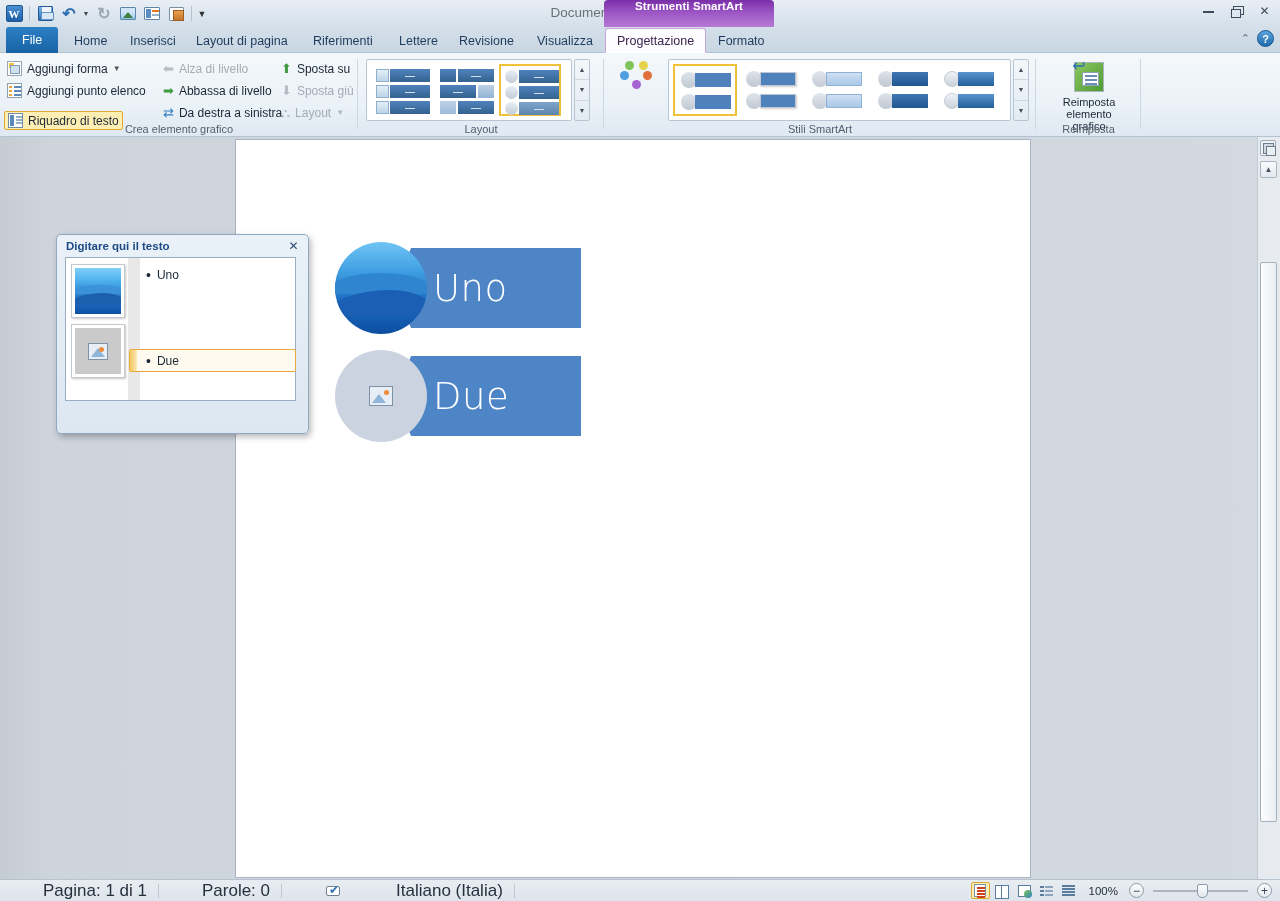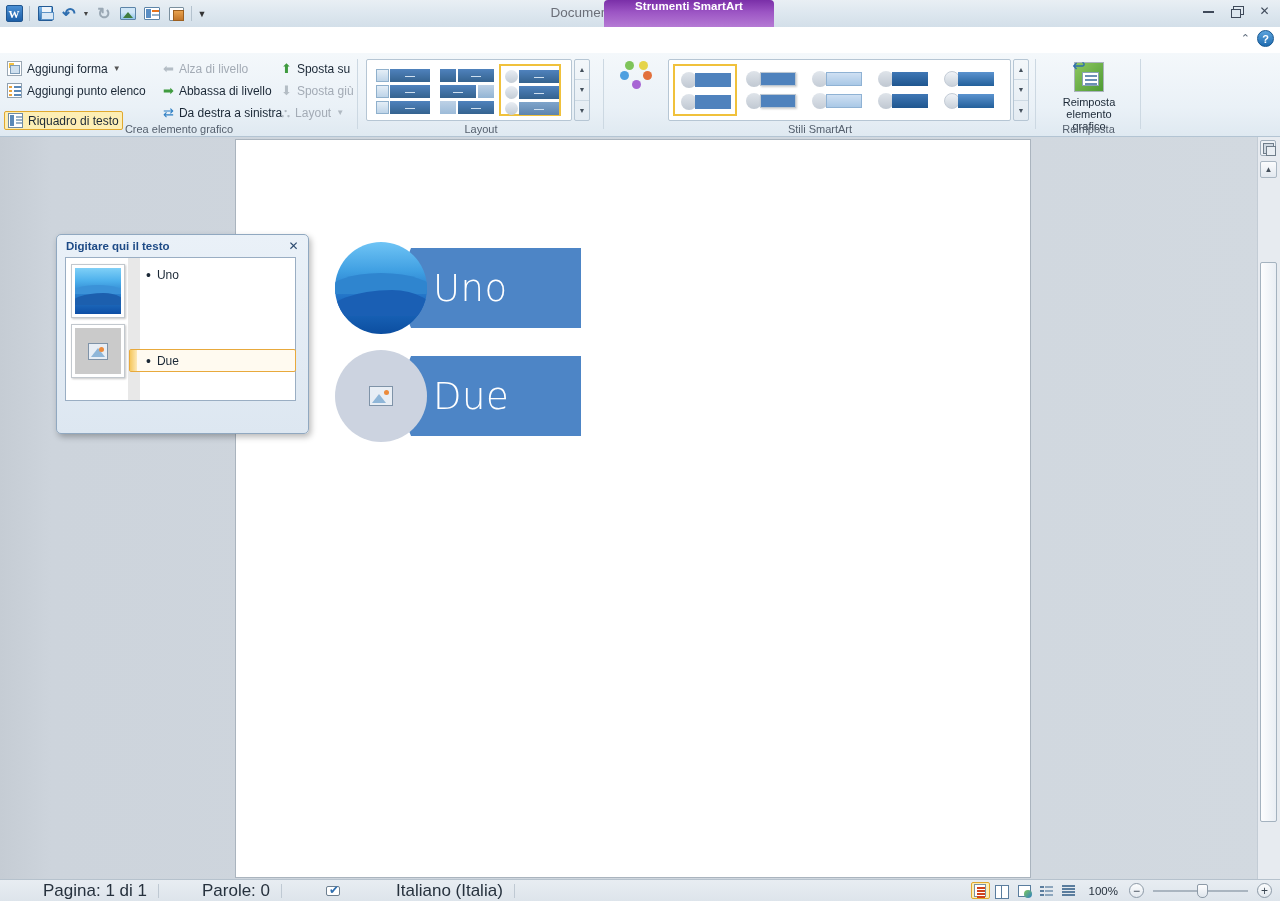--- a/index.html
+++ b/index.html
@@ -332,20 +332,33 @@
           <div class="rest"></div>
         </div>
       <div class="wc">✕</div>
     </div>
   </div>
 
   <div class="ctx-banner">
     <span>Strumenti SmartArt</span>
   </div>
 
+  <div class="tabstrip">
+    <div class="ctx-tab-bg"></div>
+    <div class="tab file" style="left:6px">File</div>
+    <div class="tab" style="left:63px">Home</div>
+    <div class="tab" style="left:119px">Inserisci</div>
+    <div class="tab" style="left:185px">Layout di pagina</div>
+    <div class="tab" style="left:302px">Riferimenti</div>
+    <div class="tab" style="left:388px">Lettere</div>
+    <div class="tab" style="left:448px">Revisione</div>
+    <div class="tab" style="left:526px">Visualizza</div>
+    <div class="tab active-ctx" style="left:605px">Progettazione</div>
+    <div class="tab" style="left:707px">Formato</div>
+  </div>
   <div class="help-row">
     <span class="collapse-arrow">⌃</span>
     <span class="helpbtn">?</span>
   </div>
 
   <div class="ribbon">
 
     <div class="grp g1">
       <div class="cmd" style="left:4px; top:6px;">
         <span class="mini mi-addshape"></span>

